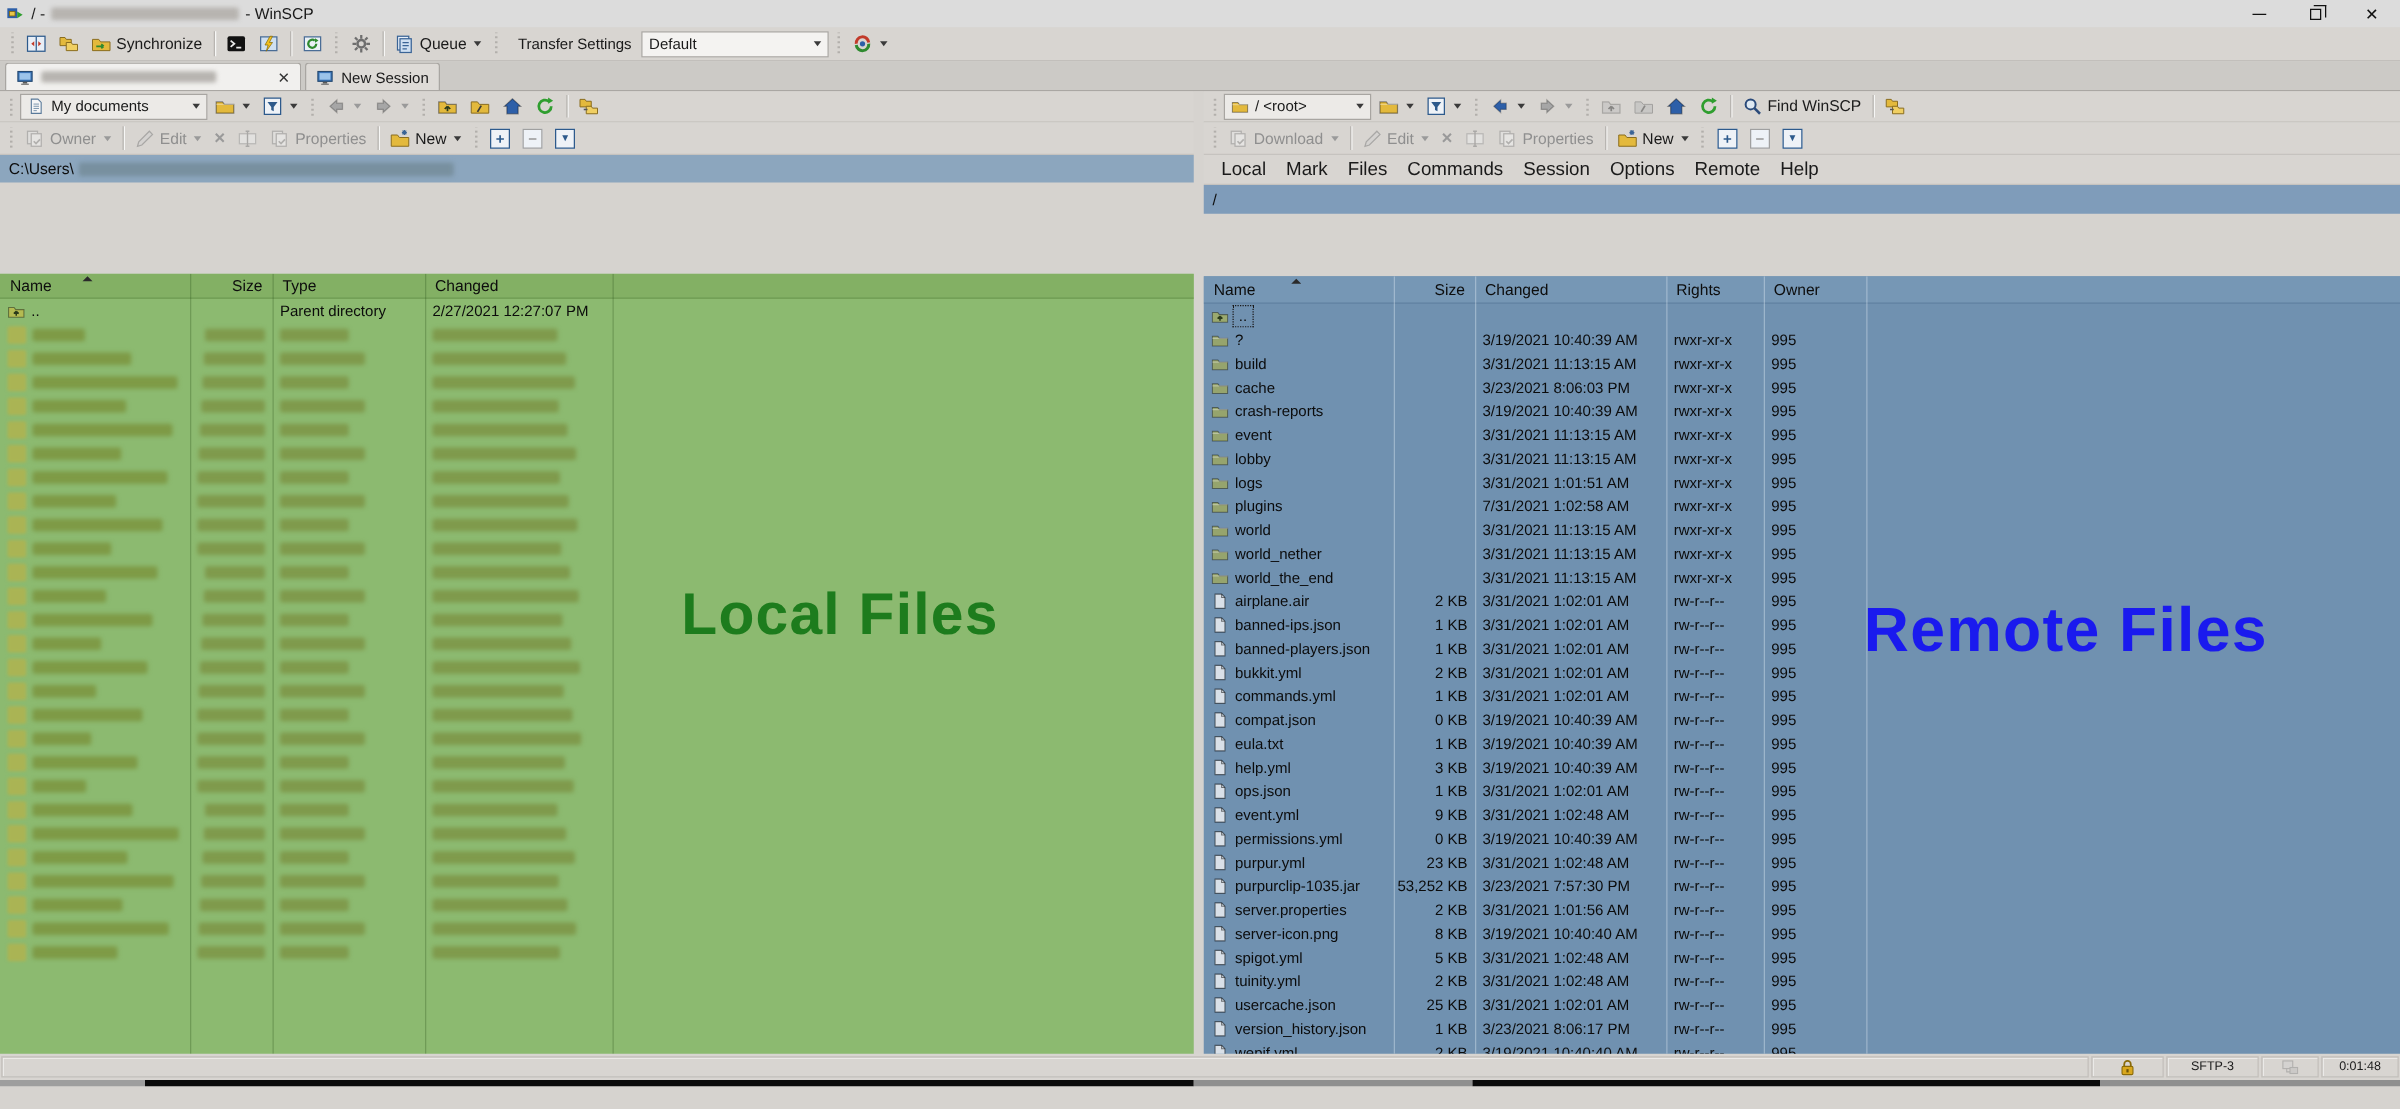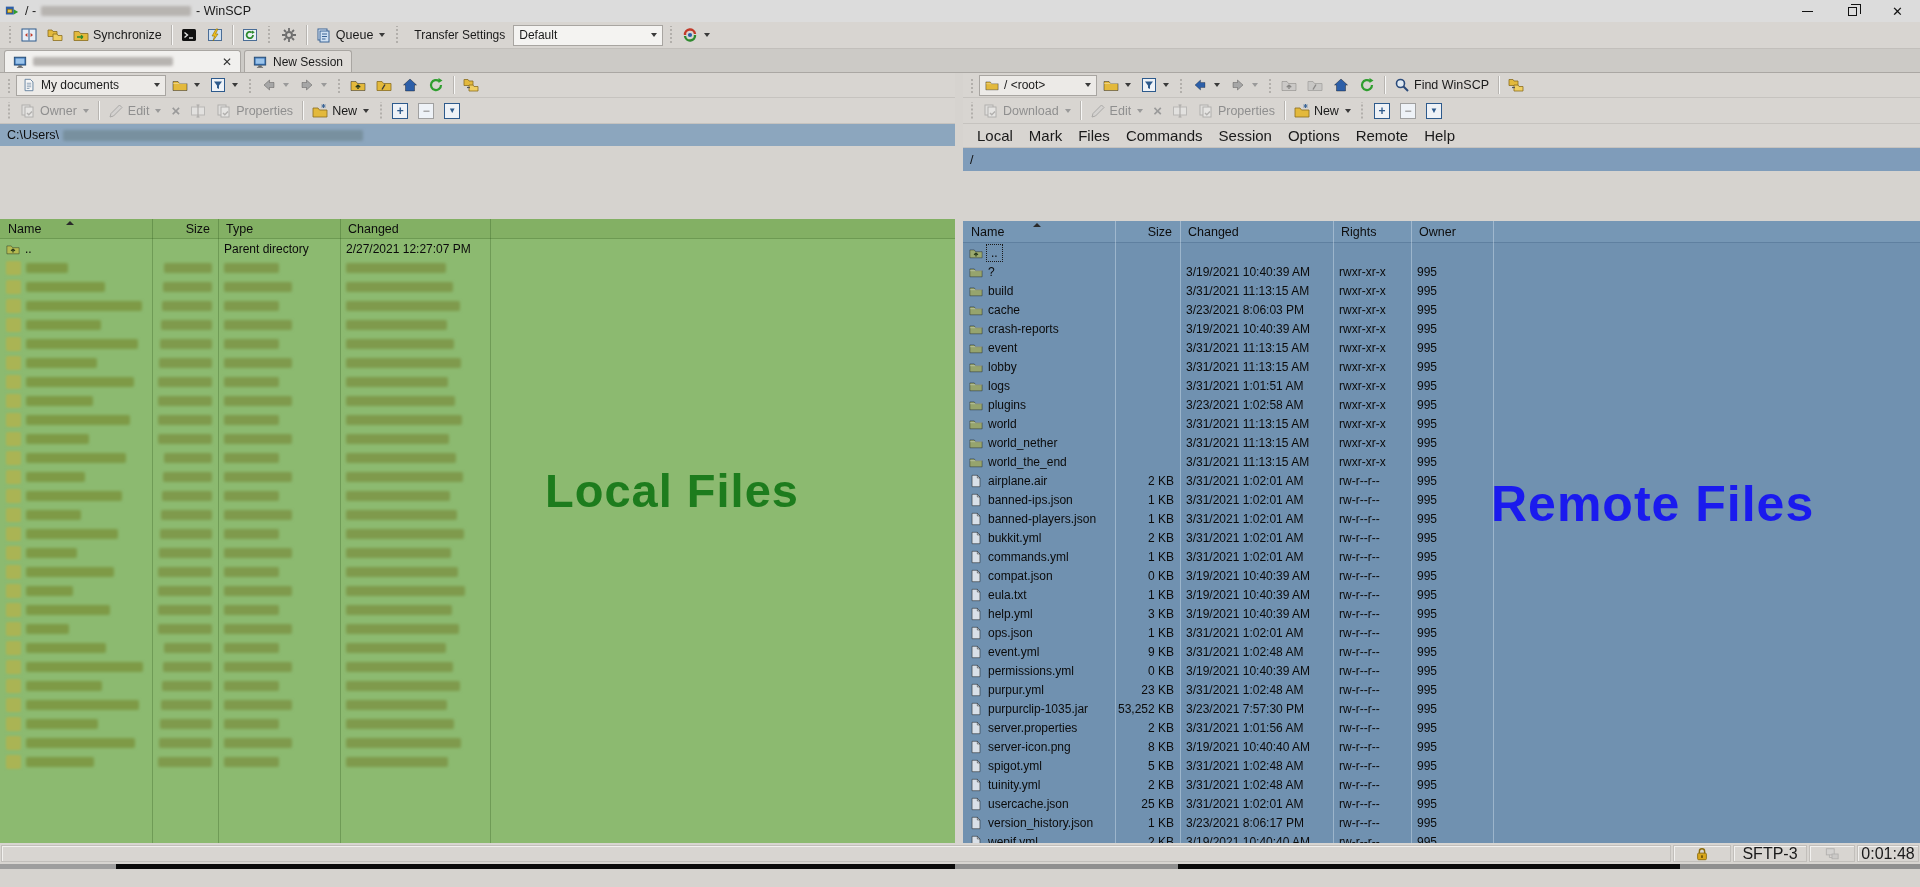--- a/index.html
+++ b/index.html
@@ -75,21 +75,21 @@
   .local-line { background:rgba(35,75,20,.28); }
   .remote-line { background:rgba(230,240,248,.38); }
   .watermark { position:absolute; font-weight:800; letter-spacing:1px; font-size:47px; white-space:nowrap; }
   .blob { height:10px; border-radius:2px; filter:blur(1.6px); background:#7e9a46; }
   .iconblob { width:15px; height:14px; border-radius:2px; filter:blur(1.2px); background:#aab454; flex:0 0 auto; }
 
   
   .statusrow1 { height:18px; background:#d8d5d1; border-top:1px solid #fff; box-shadow:0 -1px 0 #a8a5a1; display:flex; align-items:center; font-size:12px; position:relative; }
   .s1seg { height:100%; display:flex; align-items:center; padding:0 5px; }
   .sdiv { width:1px; height:14px; background:#b0ada9; box-shadow:1px 0 0 #fff; }
-  .statusrow2 { height:21px; background:#d8d5d1; display:flex; align-items:center; font-size:16px; }
+  .statusrow2 { height:21px; background:#d8d5d1; display:flex; align-items:center; font-size:10px; }
   .s2seg { height:17px; margin:0 1px; border:1px solid #c2bfbb; box-shadow:inset 1px 1px 0 #f2f1ef; display:flex; align-items:center; justify-content:center; padding:0 8px; gap:4px; }
   .taskbar-strip { height:5px; display:flex; }
 
   svg { display:block; }
 </style>
 </head>
 <body>
 
 <svg width="0" height="0" style="position:absolute">
   <defs>
@@ -1180,21 +1180,21 @@
               <div class="cell "></div>
             </div>
             <div class="rrow grid-r">
               <div class="cell c-name">
                 <svg class="ic i14" style="color: rgb(150, 164, 109);">
                   <use href="#sym-folder"></use>
                 </svg>
                 <span class="txt">plugins</span>
               </div>
               <div class="cell right"></div>
-              <div class="cell ">3/23/2021 1:02:58 AM</div>
+              <div class="cell ">7/31/2021 1:02:58 AM</div>
               <div class="cell ">rwxr-xr-x</div>
               <div class="cell ">995</div>
               <div class="cell "></div>
             </div>
             <div class="rrow grid-r">
               <div class="cell c-name">
                 <svg class="ic i14" style="color: rgb(150, 164, 109);">
                   <use href="#sym-folder"></use>
                 </svg>
                 <span class="txt">world</span>

